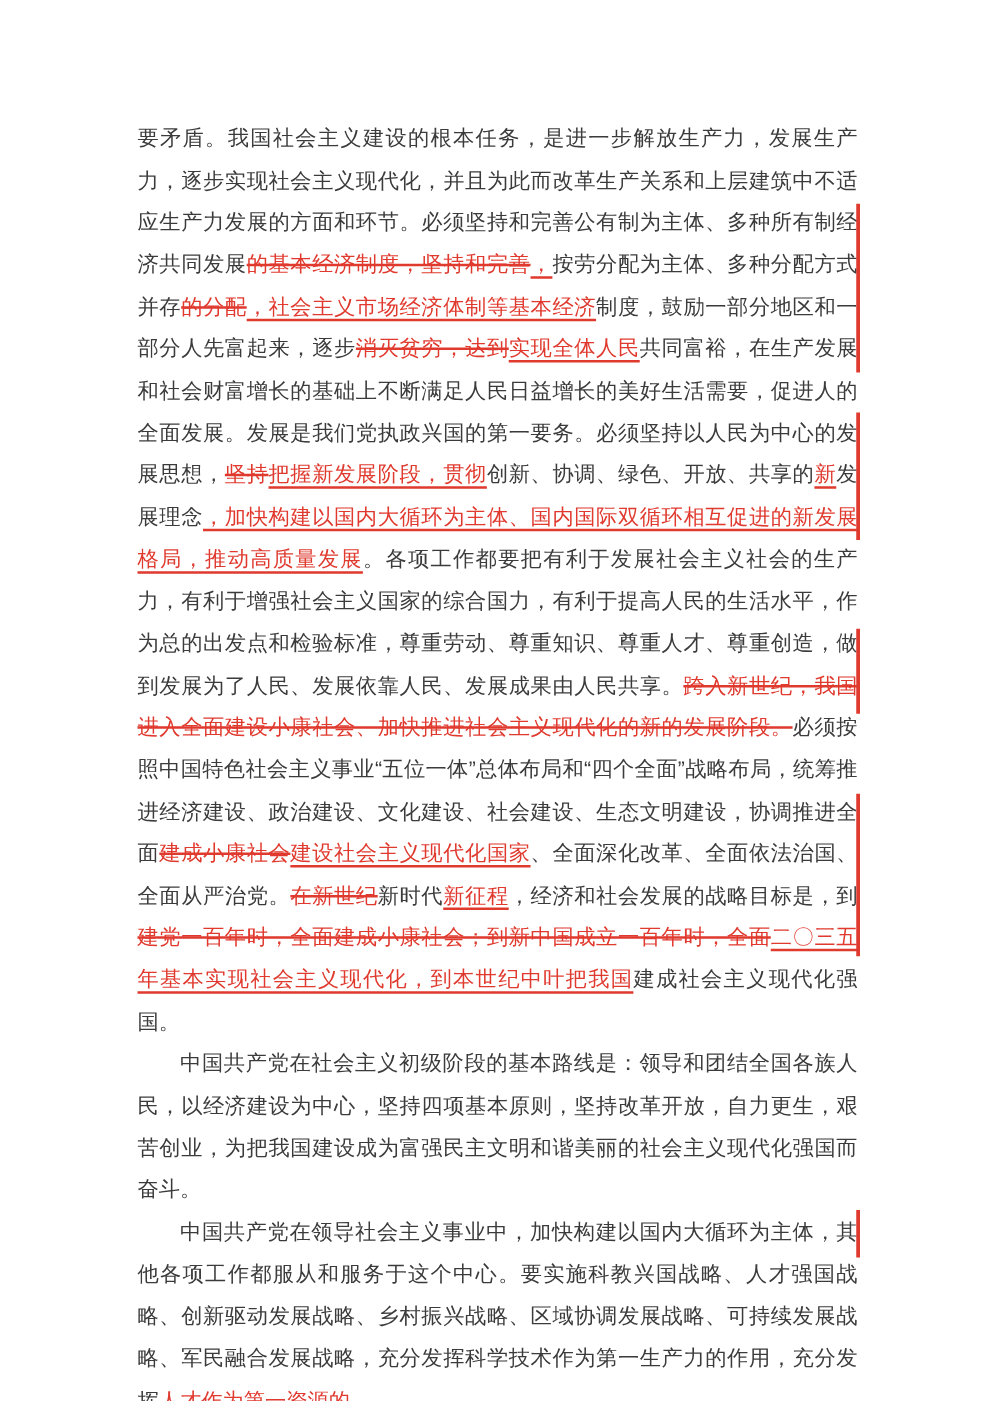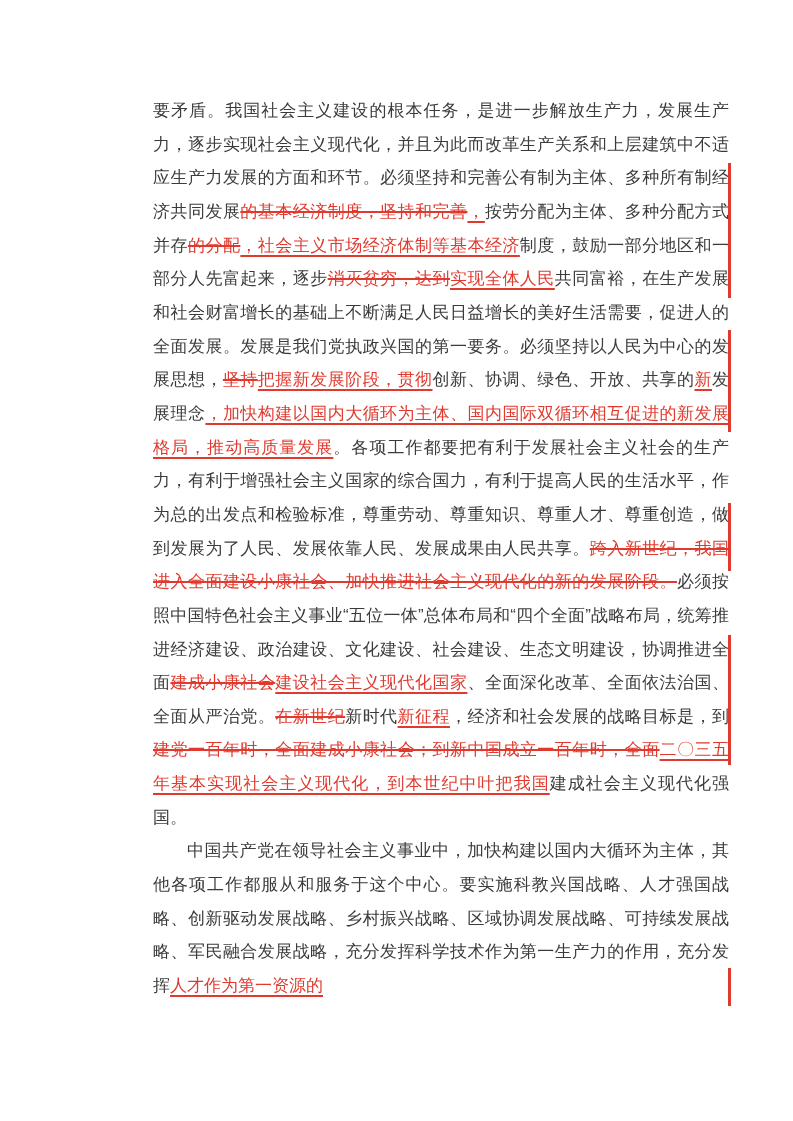--- a/index.html
+++ b/index.html
@@ -11,21 +11,20 @@
   body{
     width:793px;height:1121px;
     background:#ffffff;
     font-family:"Liberation Sans", sans-serif;
     overflow:hidden;
   }
   .page{
     position:relative;
     width:654px;height:1121px;
     background:var(--paper);
-    margin-left:43px;
   }
   .textblock{
     position:absolute;
     left:110px;top:94px;width:576px;
     font-size:17px;
     line-height:33.65px;
     color:var(--ink);
     text-align:justify;
     text-justify:inter-character;
     word-break:break-all;
@@ -51,20 +50,21 @@
     width:2.5px;
     background:var(--red);
   }
 </style>
 </head>
 <body>
 
 <div class="page">
   <div class="textblock" id="textblock">
       <p><span class="seg">要矛盾。我国社会主义建设的根本任务，是进一步解放生产力，发展生产力，逐步实现社会主义现代化，并且为此而改革生产关系和上层建筑中不适应生产力发展的方面和环节。必须坚持和完善公有制为主体、多种所有制经济共同发展</span><span class="del">的基本经济制度，坚持和完善</span><span class="ins">，</span><span class="seg">按劳分配为主体、多种分配方式并存</span><span class="del">的分配</span><span class="ins">，社会主义市场经济体制等基本经济</span><span class="seg">制度，鼓励一部分地区和一部分人先富起来，逐步</span><span class="del">消灭贫穷，达到</span><span class="ins">实现全体人民</span><span class="seg">共同富裕，在生产发展和社会财富增长的基础上不断满足人民日益增长的美好生活需要，促进人的全面发展。发展是我们党执政兴国的第一要务。必须坚持以人民为中心的发展思想，</span><span class="del">坚持</span><span class="ins">把握新发展阶段，贯彻</span><span class="seg">创新、协调、绿色、开放、共享的</span><span class="ins">新</span><span class="seg">发展理念</span><span class="ins">，加快构建以国内大循环为主体、国内国际双循环相互促进的新发展格局，推动高质量发展</span><span class="seg">。各项工作都要把有利于发展社会主义社会的生产力，有利于增强社会主义国家的综合国力，有利于提高人民的生活水平，作为总的出发点和检验标准，尊重劳动、尊重知识、尊重人才、尊重创造，做到发展为了人民、发展依靠人民、发展成果由人民共享。</span><span class="del">跨入新世纪，我国进入全面建设小康社会、加快推进社会主义现代化的新的发展阶段。</span><span class="seg">必须按照中国特色社会主义事业“五位一体”总体布局和“四个全面”战略布局，统筹推进经济建设、政治建设、文化建设、社会建设、生态文明建设，协调推进全面</span><span class="del">建成小康社会</span><span class="ins">建设社会主义现代化国家</span><span class="seg">、全面深化改革、全面依法治国、全面从严治党。</span><span class="del">在新世纪</span><span class="seg">新时代</span><span class="ins">新征程</span><span class="seg">，经济和社会发展的战略目标是，到</span><span class="del">建党一百年时，全面建成小康社会；到新中国成立一百年时，全面</span><span class="ins">二〇三五年基本实现社会主义现代化，到本世纪中叶把我国</span><span class="seg">建成社会主义现代化强国。</span></p>
+      <p class="indent"><span class="seg">中国共产党在社会主义初级阶段的基本路线是：领导和团结全国各族人民，以经济建设为中心，坚持四项基本原则，坚持改革开放，自力更生，艰苦创业，为把我国建设成为富强民主文明和谐美丽的社会主义现代化强国而奋斗。</span></p>
       <p class="indent"><span class="seg">中国共产党在领导社会主义事业中，加快构建以国内大循环为主体，其他各项工作都服从和服务于这个中心。要实施科教兴国战略、人才强国战略、创新驱动发展战略、乡村振兴战略、区域协调发展战略、可持续发展战略、军民融合发展战略，充分发挥科学技术作为第一生产力的作用，充分发挥</span><span class="ins">人才作为第一资源的</span></p>
     </div>
   <div id="change-bars">
       <div class="change-bar" style="top: 163px; height: 135px;"></div>
       <div class="change-bar" style="top: 330px; height: 102px;"></div>
       <div class="change-bar" style="top: 503px; height: 68px;"></div>
       <div class="change-bar" style="top: 635px; height: 130px;"></div>
       <div class="change-bar" style="top: 968px; height: 38px;"></div>
     </div>
 </div>

